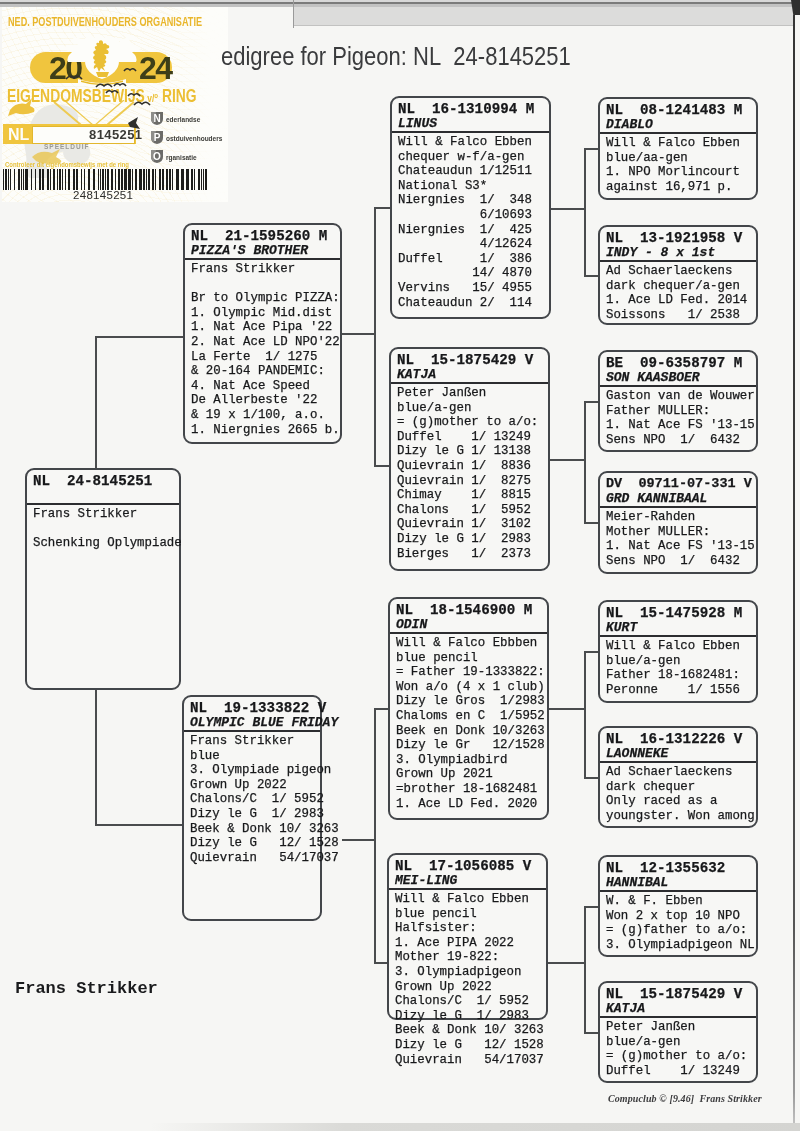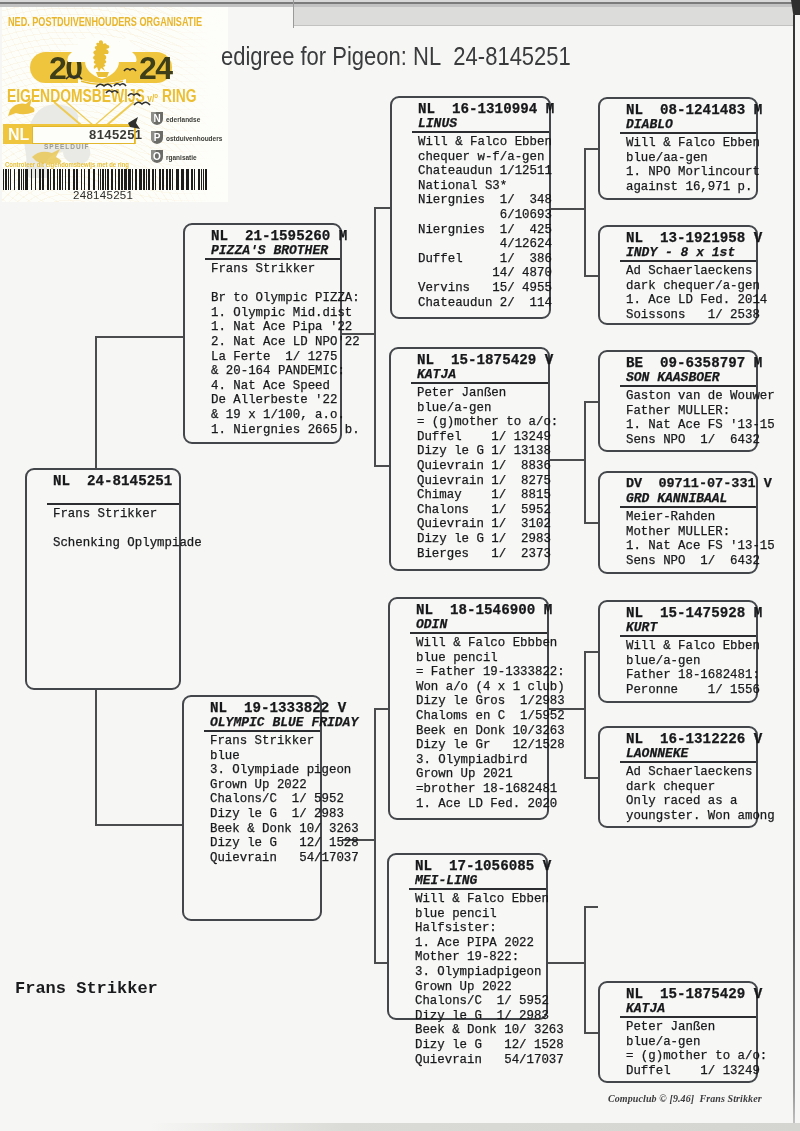--- a/index.html
+++ b/index.html
@@ -1,19 +1,19 @@
 <!DOCTYPE html>
 <html><head>
 <meta charset="utf-8">
 <style>
   html,body{margin:0;padding:0;}
   body{width:800px;height:1131px;overflow:hidden;}
   #page{position:absolute;left:0;top:0;width:800px;height:1131px;background:#f6f6f4;overflow:hidden;}
   .bx{position:absolute;border:2px solid #43464a;border-radius:9px;background:#f7f7f5;
-      font:12.4px/14.6px "Liberation Mono",monospace;color:#17181a;box-sizing:border-box;padding-left:20px;-webkit-text-stroke:.25px #1a1b1d;}
+      font:12.4px/14.6px "Liberation Mono",monospace;color:#17181a;box-sizing:border-box;-webkit-text-stroke:.25px #1a1b1d;}
   .hd,.nm,.tx{white-space:pre;}
   .hd{font-weight:bold;font-size:14.2px;line-height:16px;padding:3px 0 0 6px;}
   .nm{font-weight:bold;font-style:italic;font-size:13px;line-height:13px;padding:0 0 1px 6px;height:13px;}
   .sep{border-top:2px solid #2c2d30;height:0;}
   .tx{padding:2px 0 0 6px;}
   .b{font-weight:normal;}
   .ln{position:absolute;background:#4a4c4e;}
   #title{position:absolute;left:221px;top:44px;font:25px/25px "Liberation Sans",sans-serif;color:#3a3b3d;transform:scaleX(.88);transform-origin:0 0;white-space:pre;z-index:5;}
 </style>
 </head>
@@ -230,20 +230,29 @@
   <div class="bx" style="left:598px;top:726px;width:160px;height:102px">
     <div class="hd">NL  16-1312226 V</div>
     <div class="nm">LAONNEKE</div>
     <div class="sep"></div>
     <div class="tx"><span class="b">Ad Schaerlaeckens</span>
 dark chequer
 Only raced as a
 youngster. Won among</div>
   </div>
 
+  <div class="bx" style="left:598px;top:855px;width:160px;height:102px">
+    <div class="hd">NL  12-1355632</div>
+    <div class="nm">HANNIBAL</div>
+    <div class="sep"></div>
+    <div class="tx"><span class="b">W. &amp; F. Ebben</span>
+Won 2 x top 10 NPO
+= (g)father to a/o:
+3. Olympiadpigeon NL</div>
+  </div>
 
   <div class="bx" style="left:598px;top:981px;width:160px;height:102px">
     <div class="hd">NL  15-1875429 V</div>
     <div class="nm">KATJA</div>
     <div class="sep"></div>
     <div class="tx"><span class="b">Peter Janßen</span>
 blue/a-gen
 = (g)mother to a/o:
 Duffel    1/ 13249</div>
   </div>

